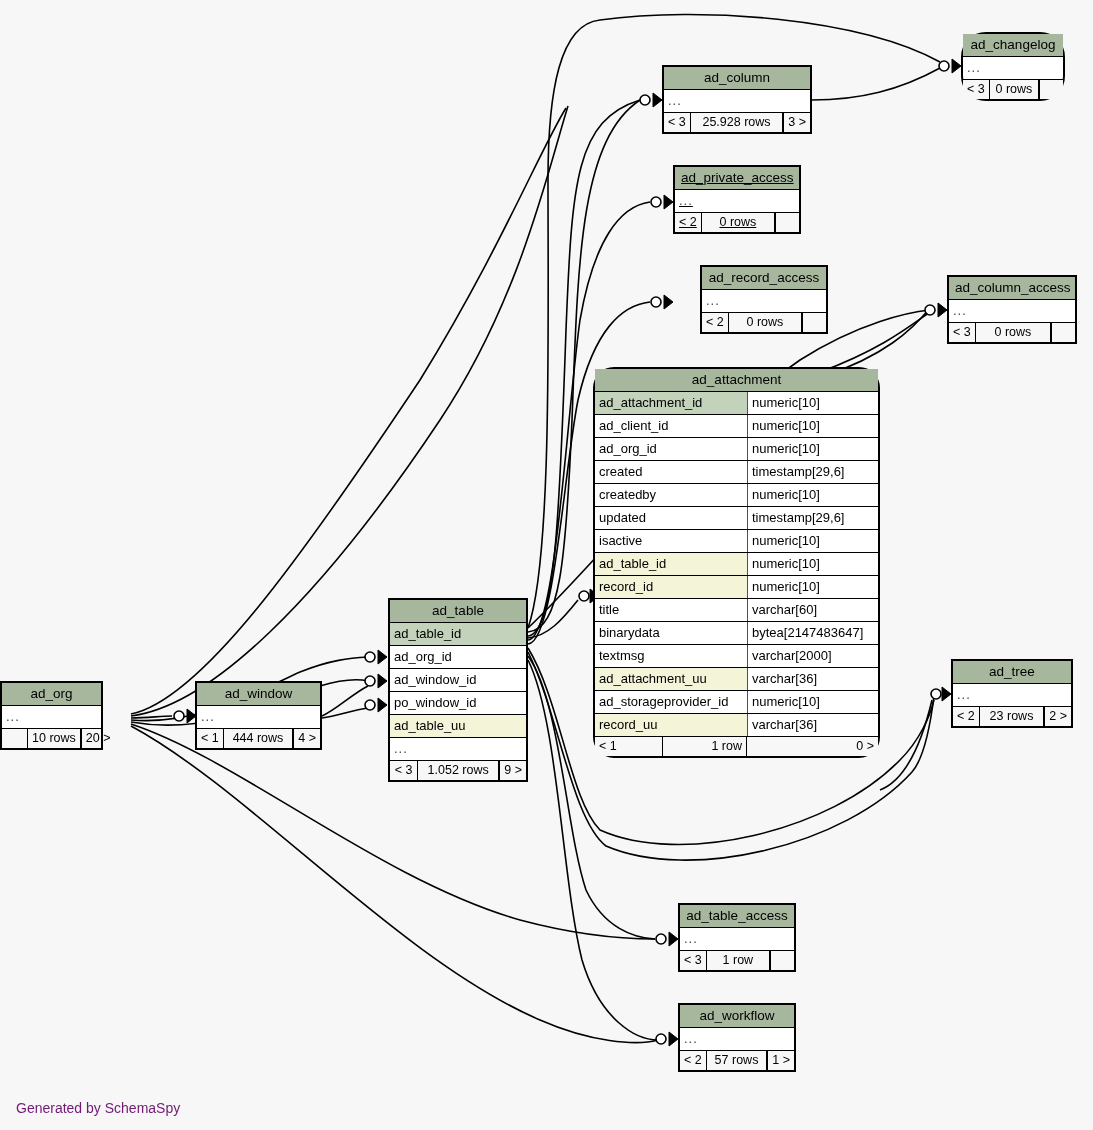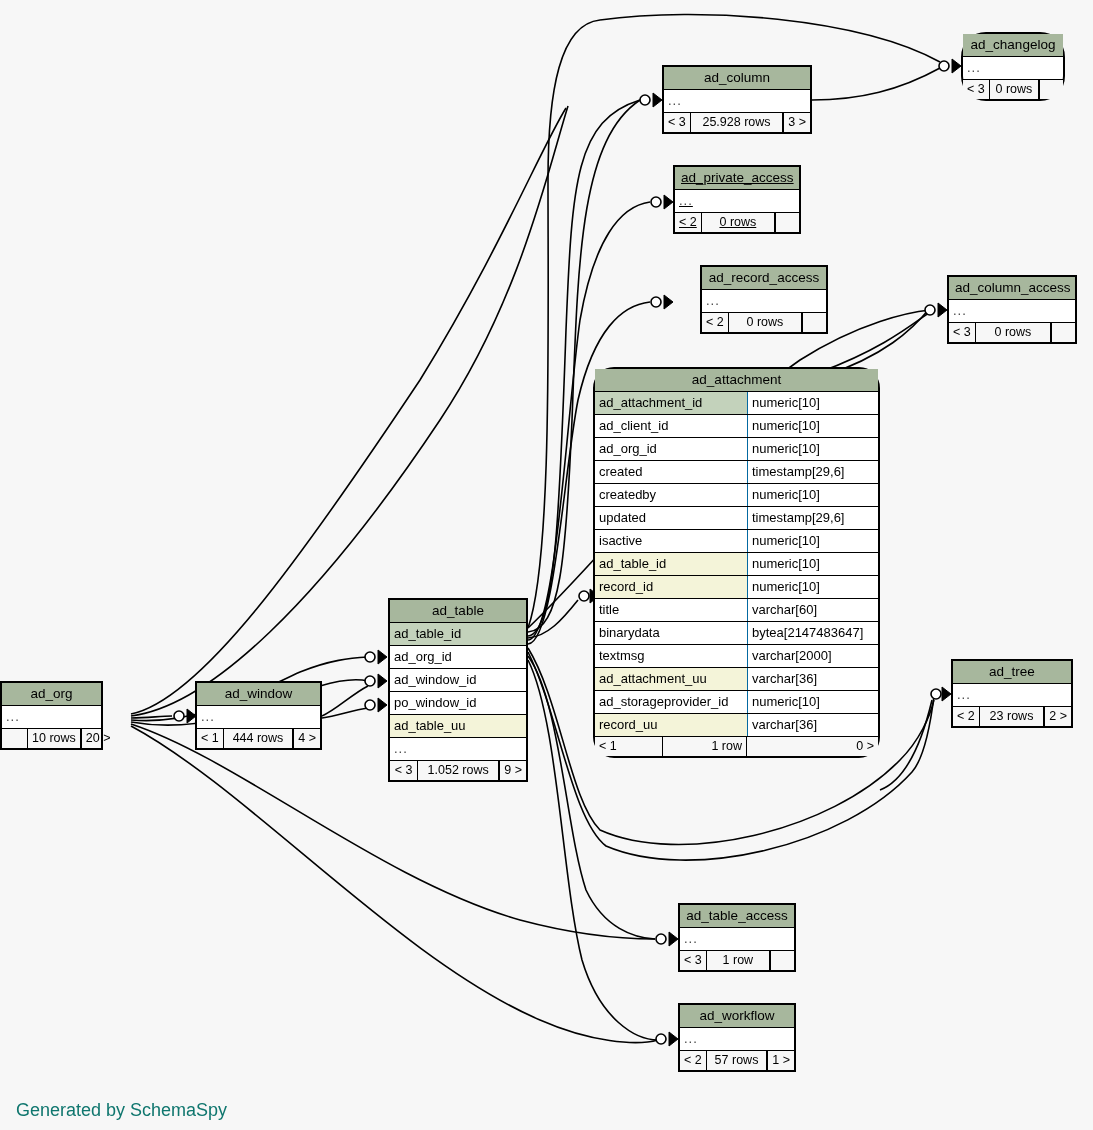--- a/index.html
+++ b/index.html
@@ -90,22 +90,22 @@
 
   
   .node.mid .row .cname{flex:1 1 auto;}
   .node.mid .foot .fl{flex:0 0 auto;min-width:28px;text-align:center;}
   .node.mid .foot .fc{text-align:center;}
   .node.mid .foot .fr{flex:0 0 auto;min-width:26px;text-align:center;border-left:1px solid #000;}
 
   .credit{
     position:absolute;
     left:16px;top:1100px;
-    font-size:18px;
-    color:#0f766e;
+    font-size:14px;
+    color:#701a75;
   }
   .conn{fill:none;stroke:#000;stroke-width:1.6;}
   .connpt{fill:#ffffff;stroke:#000;stroke-width:1.6;}
   .crow{fill:#000;stroke:#000;stroke-width:1;}
 </style>
 </head>
 <body>
 
 <div id="canvas">
 

